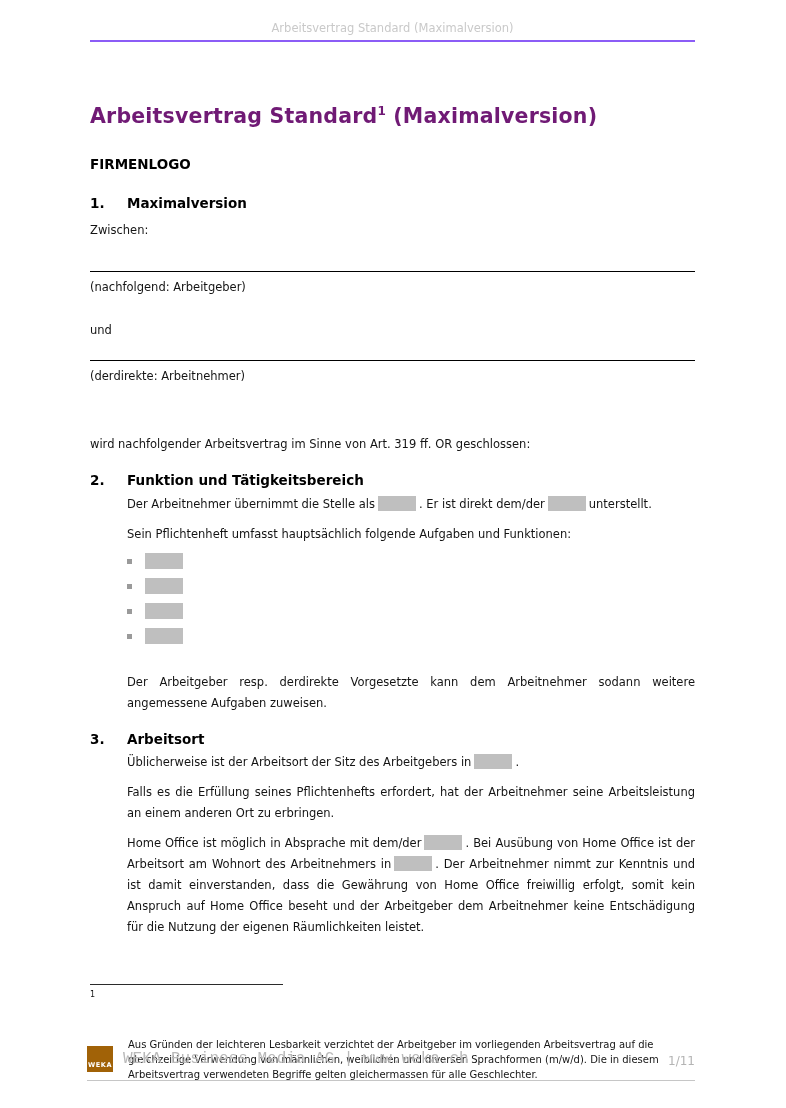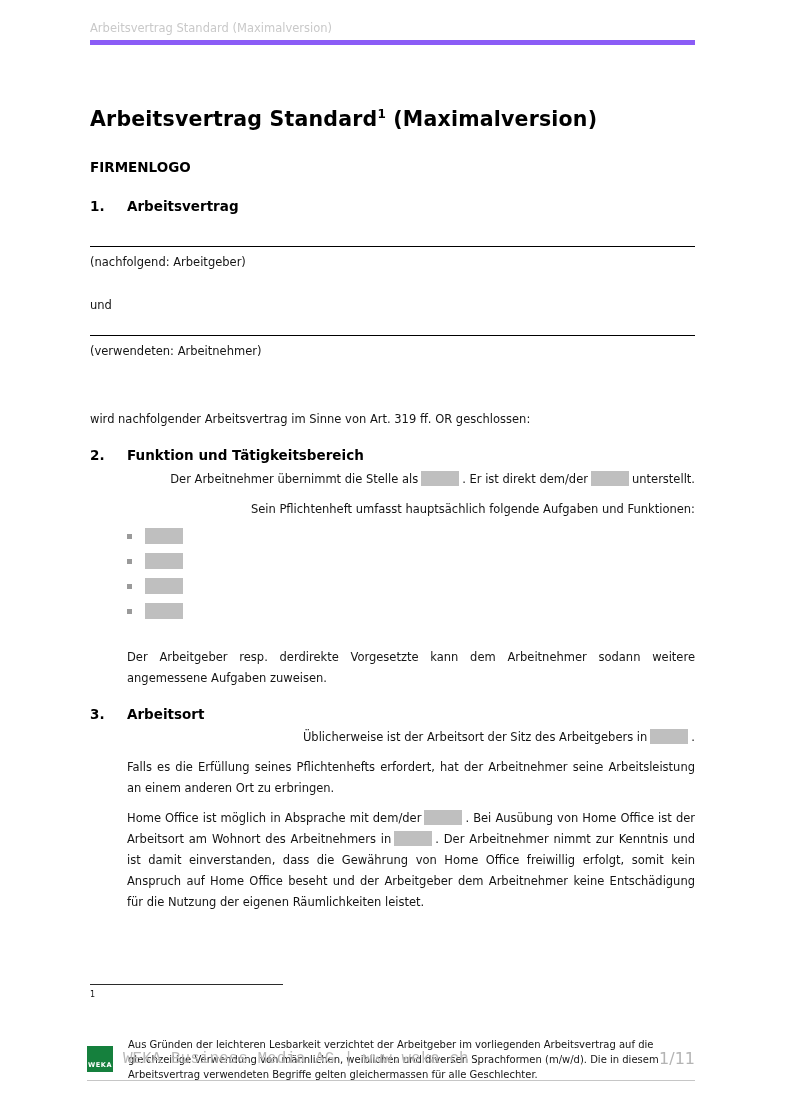--- a/index.html
+++ b/index.html
@@ -10,47 +10,48 @@
     color: #141414;
     position: relative;
     overflow: hidden;
   }
   .content { position: absolute; left: 90px; top: 0; width: 605px; }
 
   
   .running-header {
     padding-top: 21px;
     padding-bottom: 5px;
-    border-bottom: 5px solid #8b5cf6;
+    border-bottom: 2px solid #8b5cf6;
     color: #c9c9c9;
     font-size: 11.5px;
+    text-align: center;
   }
 
   
   h1.doc-title {
     margin-top: 62px;
     font-size: 20.5px;
     font-weight: bold;
-    color: #000000;
+    color: #701a75;
     letter-spacing: 0.2px;
   }
   h1.doc-title sup { font-size: 12px; }
 
   .firmenlogo { margin-top: 28px; font-size: 13.5px; font-weight: bold; color: #000000; }
 
   
   .sec-heading { display: flex; font-size: 13.5px; font-weight: bold; color: #000; }
   .sec-heading .num { width: 37px; flex: 0 0 37px; }
   .h-s1 { margin-top: 23px; }
   .h-s2 { margin-top: 19px; }
   .h-s3 { margin-top: 17px; }
 
   
   .body-p { font-size: 11.5px; line-height: 17px; }
-  .indent { margin-left: 37px; text-align: right; }
+  .indent { margin-left: 37px; }
   .just { text-align: justify; line-height: 21px; }
 
   .p-zwischen { margin-top: 11px; }
   .fill-line { border-bottom: 1px solid #000; height: 0; }
   .line-1 { margin-top: 32px; }
   .line-2 { margin-top: 21px; }
   .p-after-line { margin-top: 7px; }
   .p-und { margin-top: 26px; }
   .p-closing { margin-top: 51px; }
 
@@ -86,54 +87,55 @@
   .footnote-text { font-size: 10px; line-height: 15px; color: #141414; margin-top: 48px; }
 
   
   .page-footer {
     position: absolute; left: 87px; top: 1046px; width: 608px;
     display: flex; align-items: flex-end;
     padding-bottom: 8px;
     border-bottom: 1px solid #c6c6c6;
   }
   .weka-logo {
-    width: 26px; height: 26px; background: #15803d;
+    width: 26px; height: 26px; background: #a16207;
     display: flex; flex-direction: column; justify-content: flex-end; align-items: center;
     padding-bottom: 3px;
   }
   .weka-logo span { color: #ffffff; font-size: 6.5px; font-weight: bold; letter-spacing: 0.6px; }
   .footer-company { margin-left: 10px; margin-bottom: 4px; font-size: 16px; color: #b9b9b9; font-family: Liberation Mono, monospace; }
-  .footer-page { margin-left: auto; margin-bottom: 4px; font-size: 16px; color: #b4b4b4; }
+  .footer-page { margin-left: auto; margin-bottom: 4px; font-size: 12px; color: #b4b4b4; }
 </style>
 </head>
 <body>
 
 <div class="content">
 
   <div class="running-header">
     <span>Arbeitsvertrag Standard (Maximalversion)</span>
   </div>
 
   <h1 class="doc-title"><span>Arbeitsvertrag Standard</span><sup>1</sup><span> (Maximalversion)</span></h1>
 
   <div class="firmenlogo">FIRMENLOGO</div>
 
   <div class="sec-heading h-s1">
     <span class="num">1.</span>
-    <span>Arbeitsvertrag</span>
+    <span>Maximalversion</span>
   </div>
 
+  <p class="body-p p-zwischen">Zwischen:</p>
 
   <div class="fill-line line-1"></div>
   <p class="body-p p-after-line">(nachfolgend: Arbeitgeber)</p>
 
   <p class="body-p p-und">und</p>
 
   <div class="fill-line line-2"></div>
-  <p class="body-p p-after-line">(verwendeten: Arbeitnehmer)</p>
+  <p class="body-p p-after-line">(derdirekte: Arbeitnehmer)</p>
 
   <p class="body-p p-closing">wird nachfolgender Arbeitsvertrag im Sinne von Art. 319 ff. OR geschlossen:</p>
 
   <div class="sec-heading h-s2">
     <span class="num">2.</span>
     <span>Funktion und Tätigkeitsbereich</span>
   </div>
 
   <p class="body-p indent p-s2-1"><span>Der Arbeitnehmer übernimmt die Stelle als</span><span class="ph"></span><span>. Er ist direkt dem/der</span><span class="ph"></span><span>unterstellt.</span></p>
 

